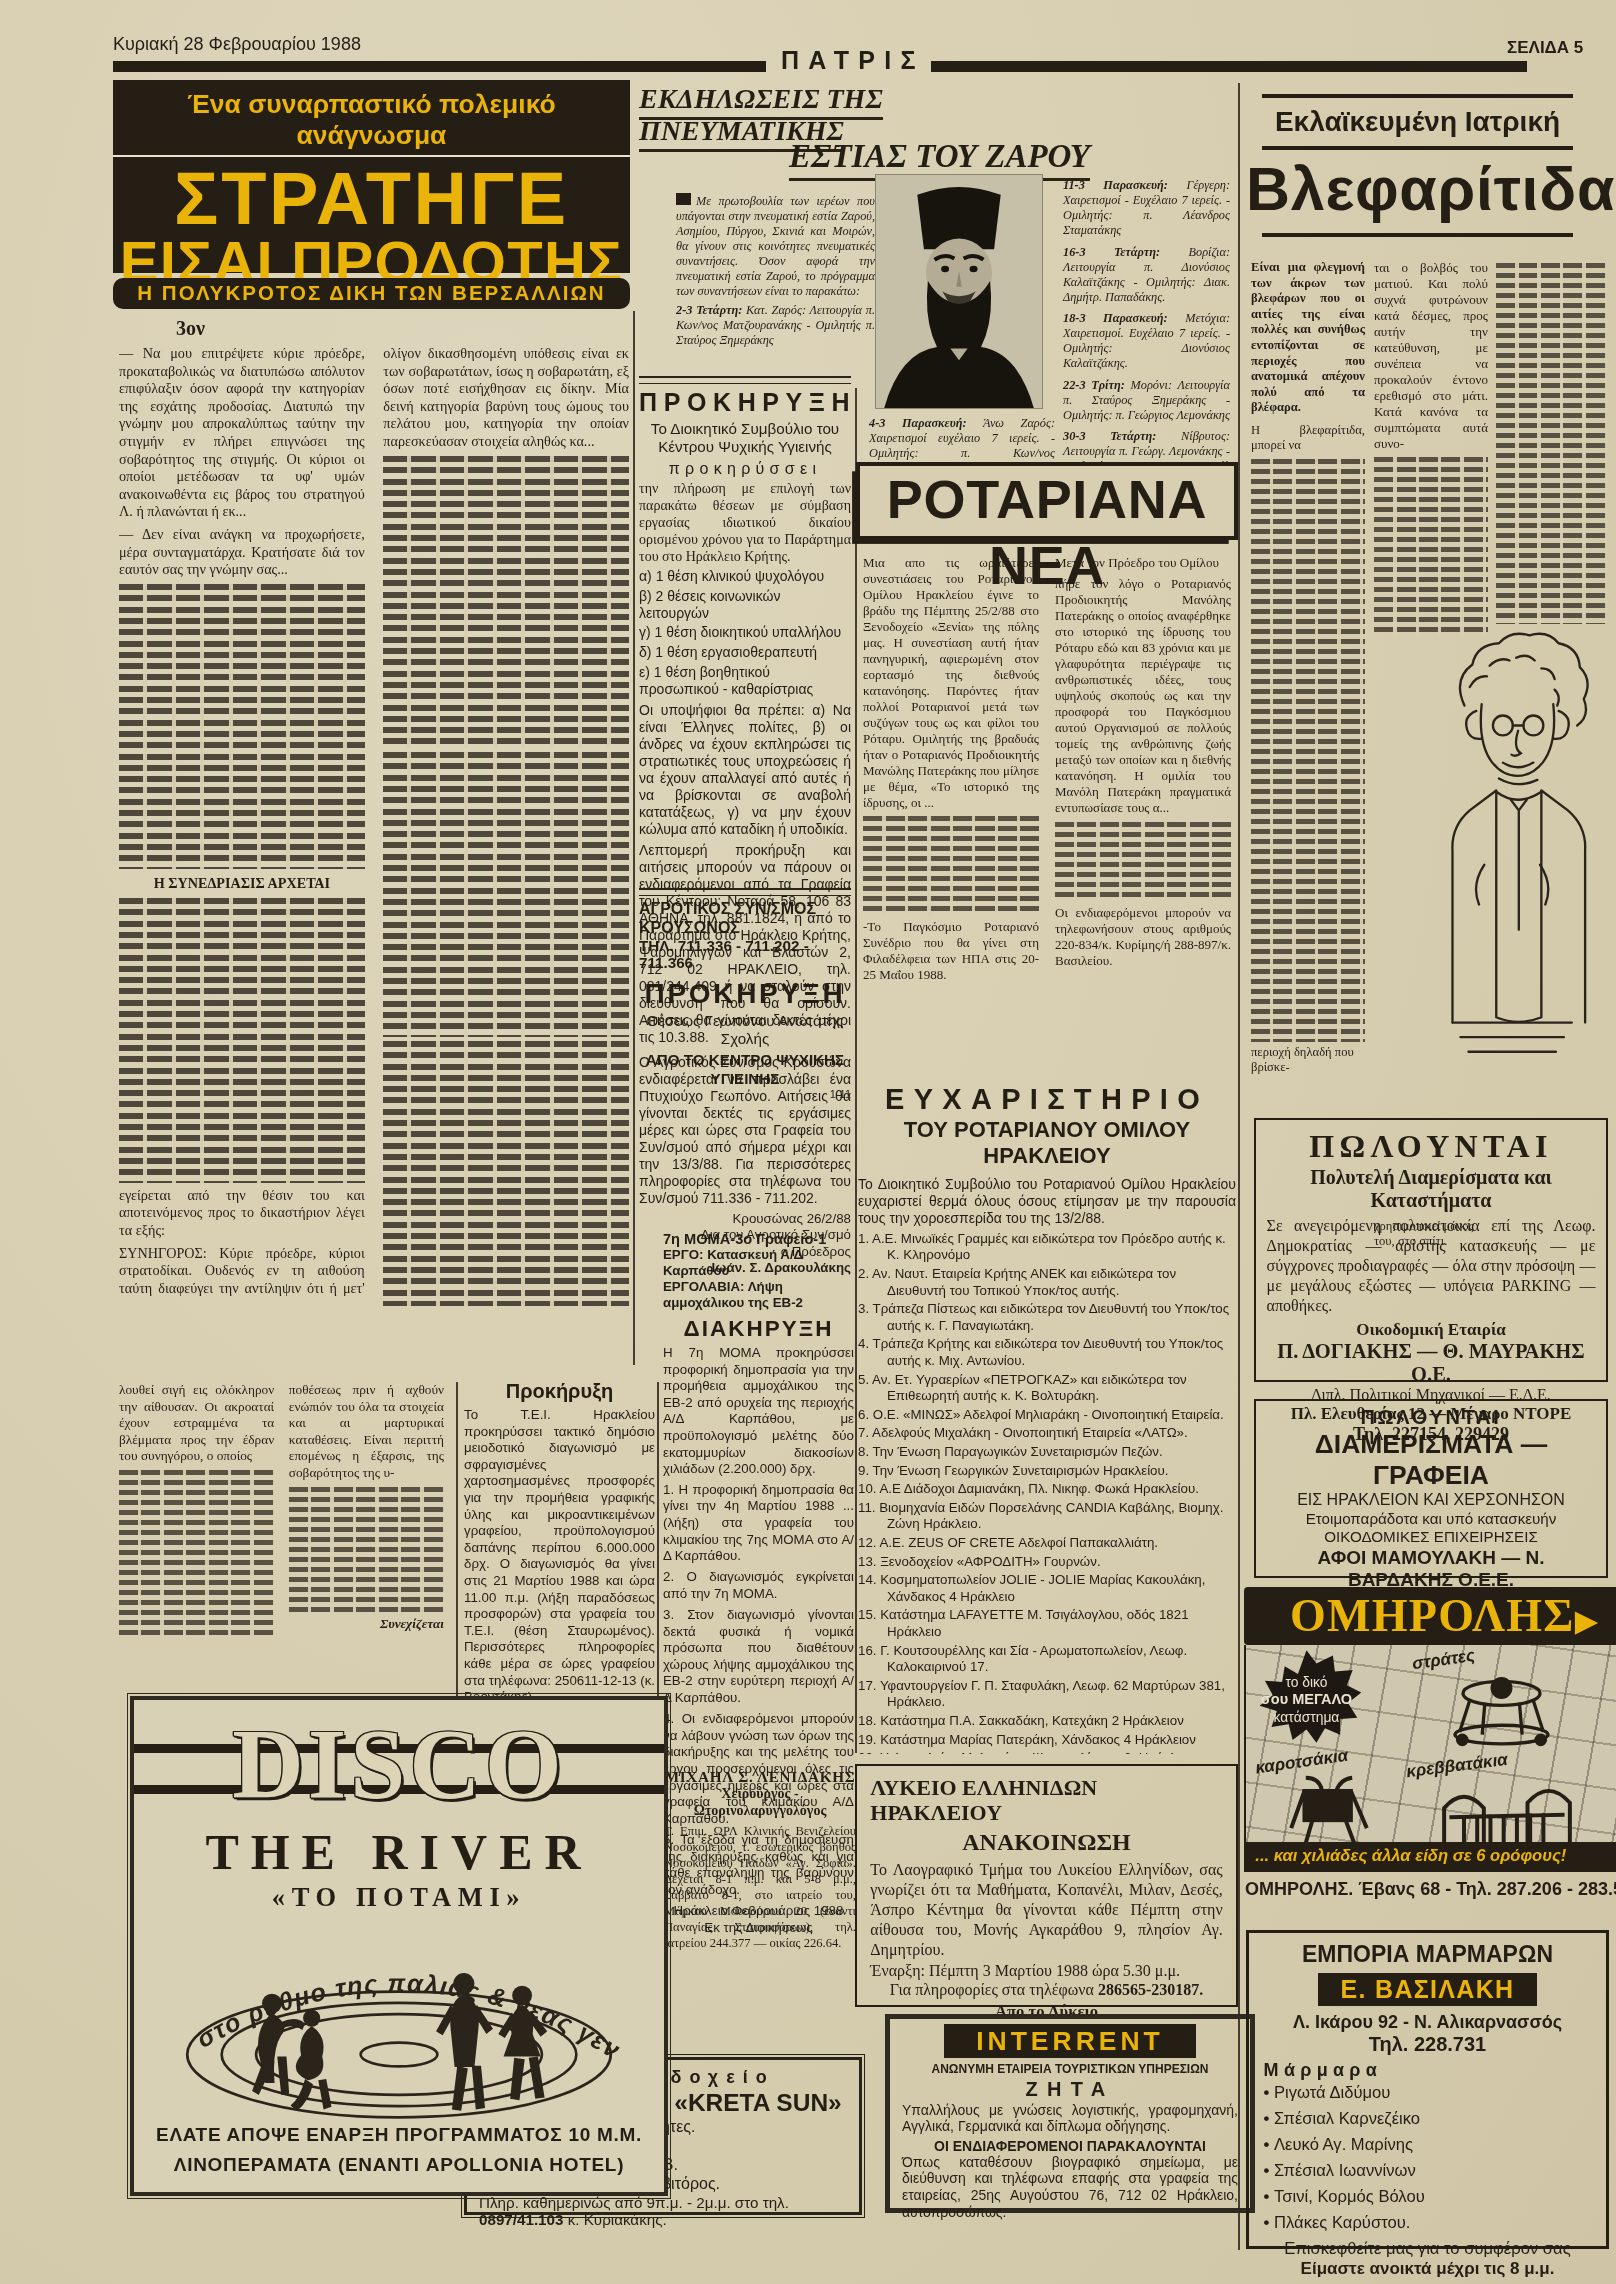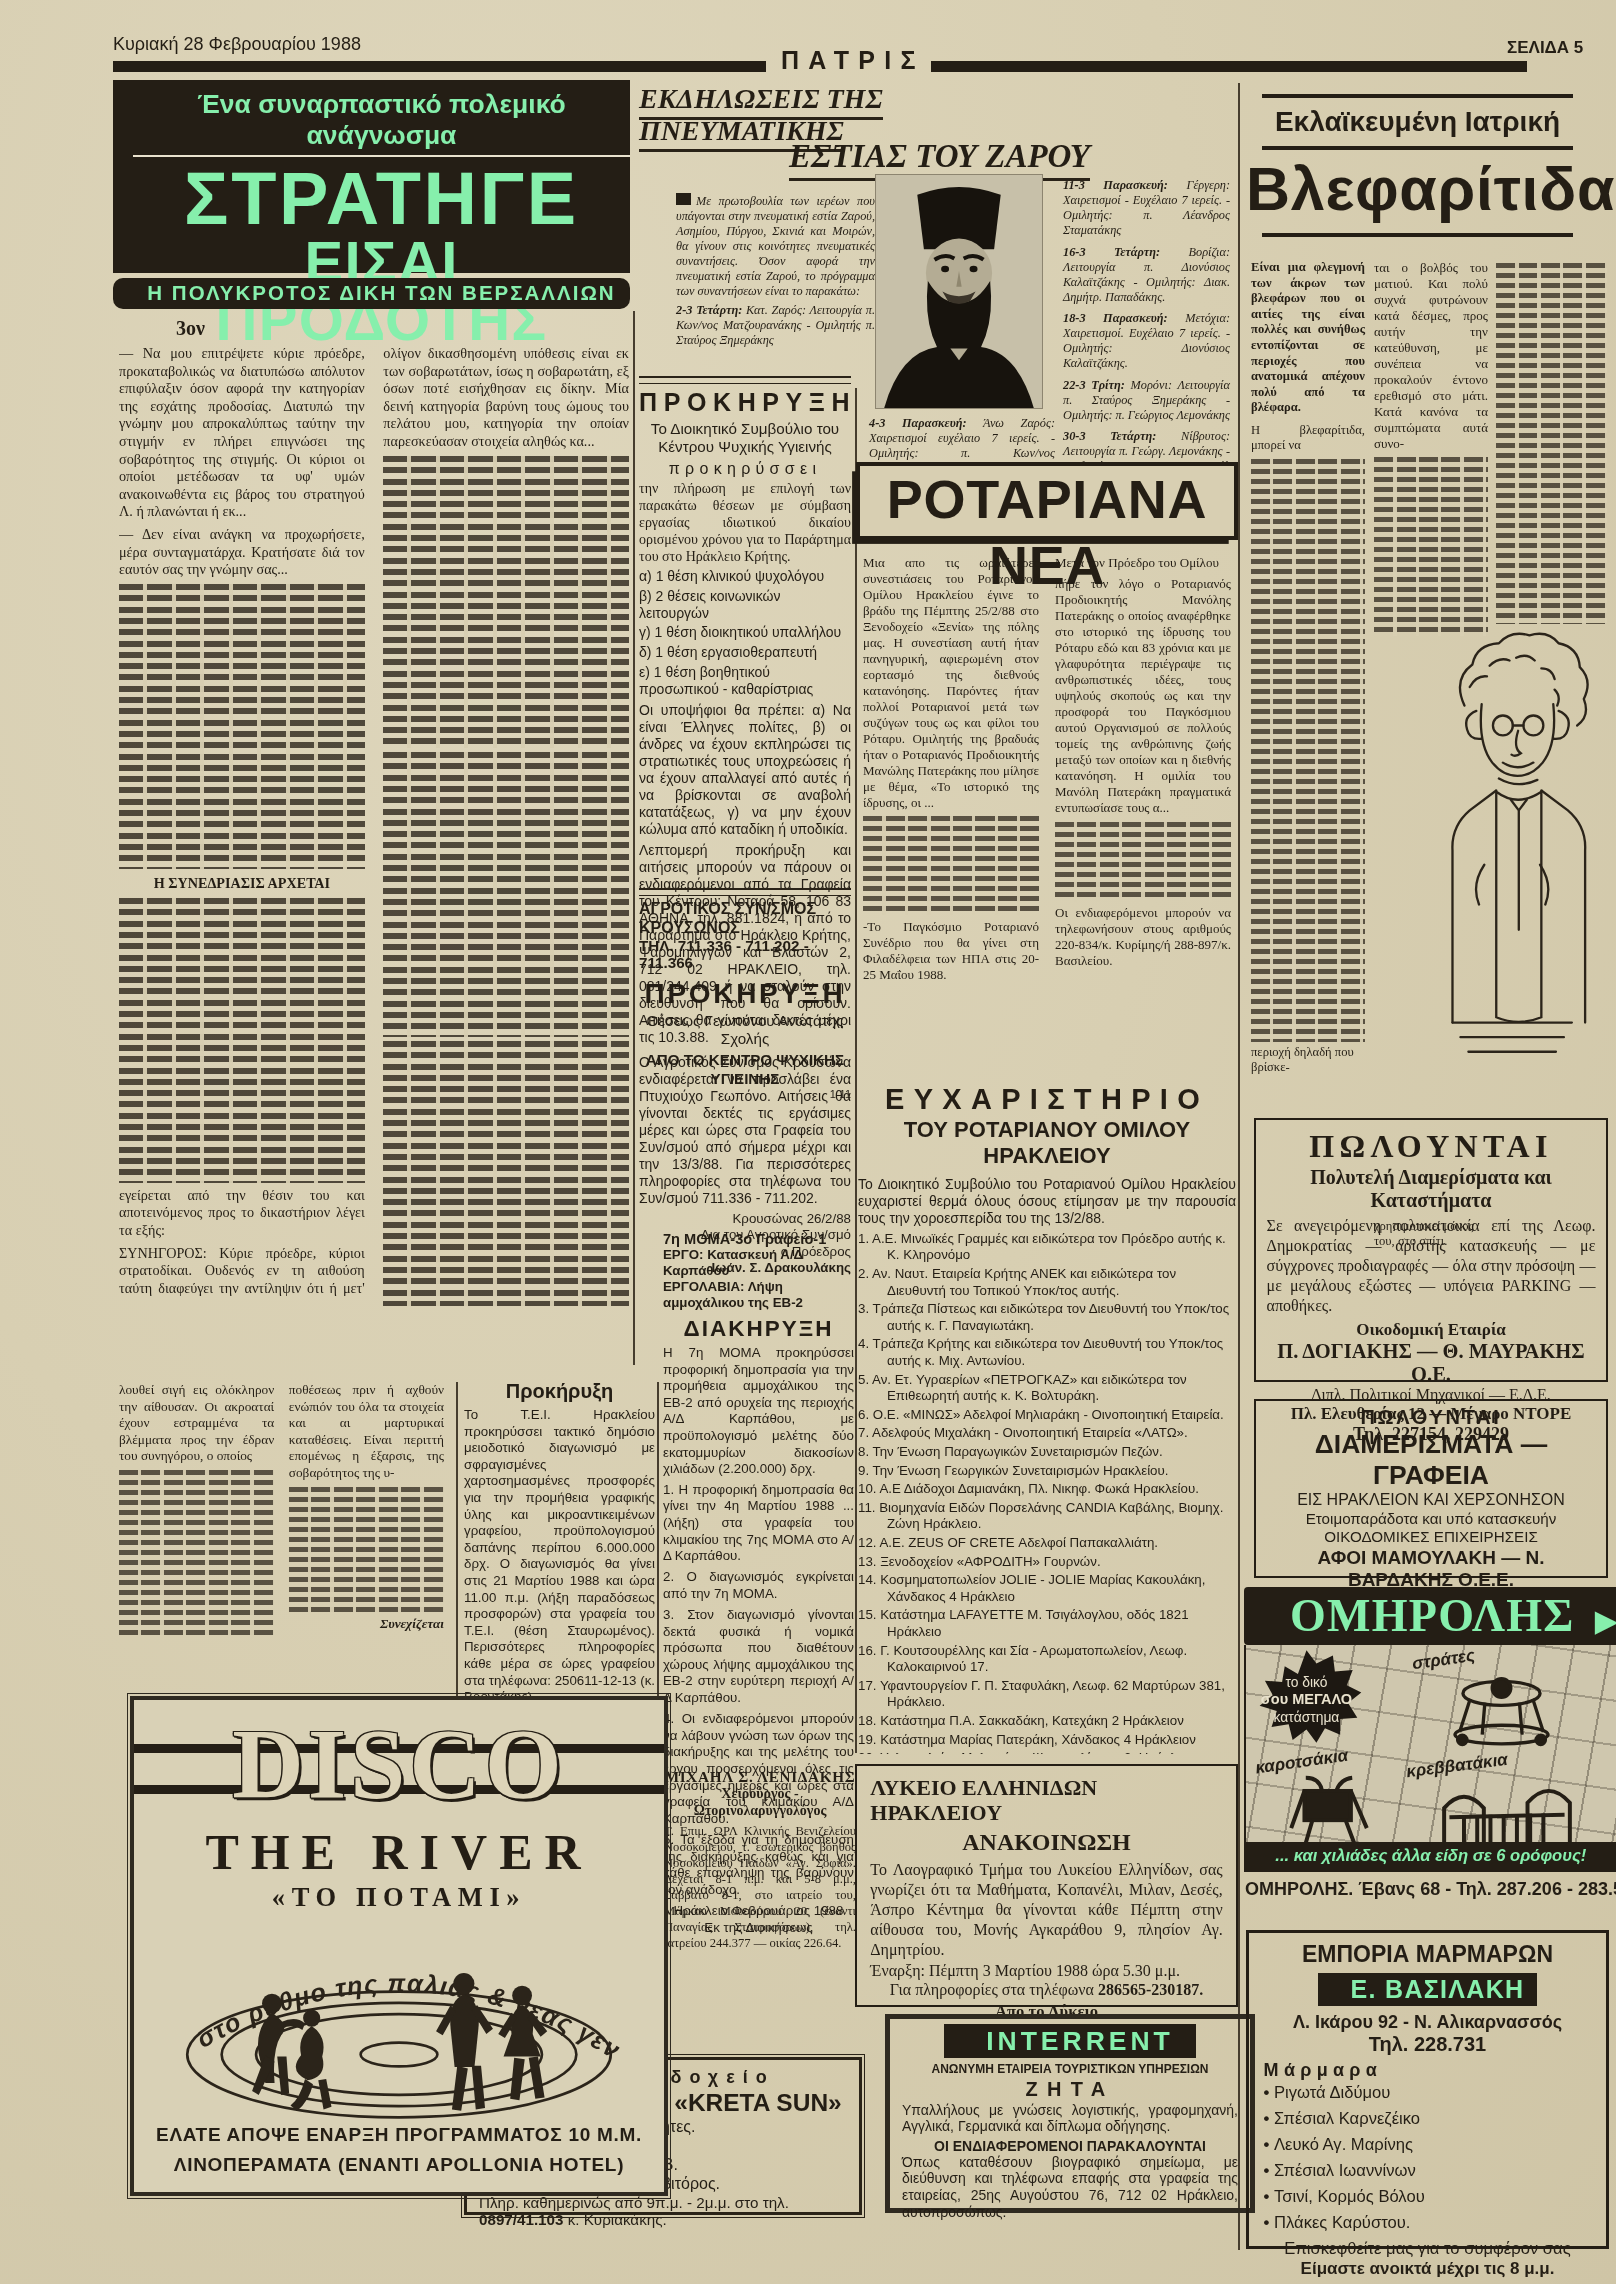--- a/index.html
+++ b/index.html
@@ -4,21 +4,21 @@
 <style>
   html,body{margin:0;padding:0;background:#8a8272;}
   .page{position:relative;width:1616px;height:2284px;margin:0 auto;overflow:hidden;
         background:#d8cfb2;
         background-image:radial-gradient(ellipse at 30% 20%, #ded6bc 0%, #d8cfb2 45%, #cfc5a6 100%);
         font-family:"Liberation Serif",serif;color:#241e15;}
   .abs{position:absolute;}
   .sans{font-family:"Liberation Sans",sans-serif;}
   .serif{font-family:"Liberation Serif",serif;}
   .b{font-weight:bold;} .i{font-style:italic;} .c{text-align:center;} .j{text-align:justify;} .r{text-align:right;}
-  .ink{background:#241e15;} .white{color:#86efac;margin-left:20px;}
+  .ink{background:#241e15;} .white{color:#eab308;}
   .vrule{width:2px;background:#463d2e;}
   .box{border:2.7px solid #2a2318;}
   .fl{background:
       repeating-linear-gradient(90deg, rgba(216,207,178,0) 0 24.5px, rgba(216,207,178,.95) 24.5px 28.5px),
       repeating-linear-gradient(180deg, rgba(40,33,23,.78) 0 6px, rgba(40,33,23,0) 6px 11.3px);
       margin:4px 0;}
   .fl2{background:
       repeating-linear-gradient(90deg, rgba(216,207,178,0) 0 19px, rgba(216,207,178,.95) 19px 22.5px),
       repeating-linear-gradient(180deg, rgba(40,33,23,.72) 0 5.3px, rgba(40,33,23,0) 5.3px 10px);
       margin:3.3px 0;}

